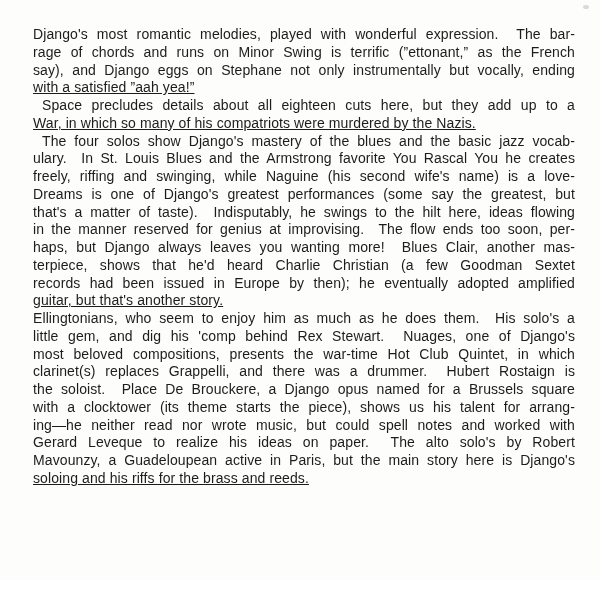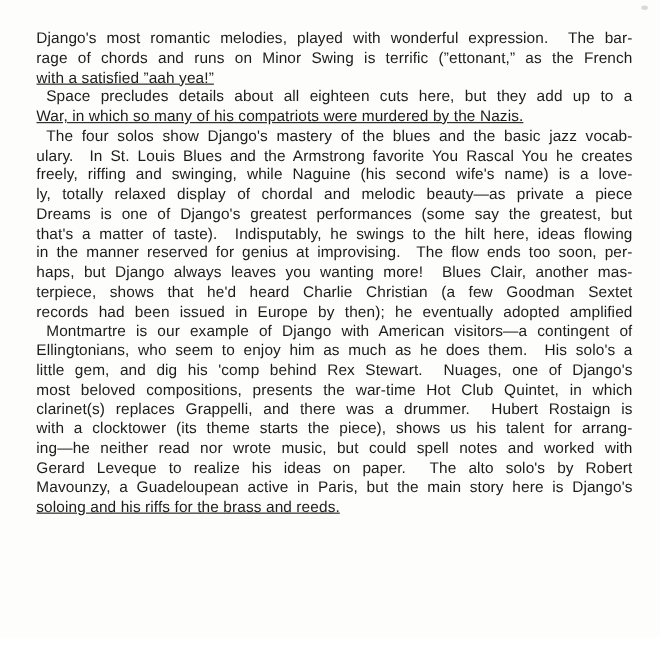--- a/index.html
+++ b/index.html
@@ -73,44 +73,45 @@
   }
 </style>
 </head>
 <body>
 
 <div class="scan-page" style="--paper: #fdfdfc; --ink: #1c1c1c;">
   <div class="text-column">
       <div class="paragraph">
         <div class="line">Django's most romantic melodies, played with wonderful expression.&nbsp; The bar-</div>
         <div class="line">rage of chords and runs on Minor Swing is terrific (”ettonant,” as the French</div>
+        <div class="line">say), and Django eggs on Stephane not only instrumentally but vocally, ending</div>
         <div class="line last">with a satisfied ”aah yea!”</div>
       </div>
       <div class="paragraph">
         <div class="line indent">Space precludes details about all eighteen cuts here, but they add up to a</div>
         <div class="line last">War, in which so many of his compatriots were murdered by the Nazis.</div>
       </div>
       <div class="paragraph">
         <div class="line indent">The four solos show Django's mastery of the blues and the basic jazz vocab-</div>
         <div class="line">ulary.&nbsp; In St. Louis Blues and the Armstrong favorite You Rascal You he creates</div>
         <div class="line">freely, riffing and swinging, while Naguine (his second wife's name) is a love-</div>
-        <div class="line">ly, totally relaxed display of chordal and melodic beauty—as private a piece</div>
         <div class="line">Dreams is one of Django's greatest performances (some say the greatest, but</div>
         <div class="line">that's a matter of taste).&nbsp; Indisputably, he swings to the hilt here, ideas flowing</div>
         <div class="line">in the manner reserved for genius at improvising.&nbsp; The flow ends too soon, per-</div>
         <div class="line">haps, but Django always leaves you wanting more!&nbsp; Blues Clair, another mas-</div>
         <div class="line">terpiece, shows that he'd heard Charlie Christian (a few Goodman Sextet</div>
         <div class="line">records had been issued in Europe by then); he eventually adopted amplified</div>
+        <div class="line last">guitar, but that's another story.</div>
       </div>
       <div class="paragraph">
-        <div class="line indent">Montmartre is our example of Django with American visitors—a contingent of</div>
         <div class="line">Ellingtonians, who seem to enjoy him as much as he does them.&nbsp; His solo's a</div>
         <div class="line">little gem, and dig his 'comp behind Rex Stewart.&nbsp; Nuages, one of Django's</div>
         <div class="line">most beloved compositions, presents the war-time Hot Club Quintet, in which</div>
         <div class="line">clarinet(s) replaces Grappelli, and there was a drummer.&nbsp; Hubert Rostaign is</div>
+        <div class="line">the soloist.&nbsp; Place De Brouckere, a Django opus named for a Brussels square</div>
         <div class="line">with a clocktower (its theme starts the piece), shows us his talent for arrang-</div>
         <div class="line">ing—he neither read nor wrote music, but could spell notes and worked with</div>
         <div class="line">Gerard Leveque to realize his ideas on paper.&nbsp; The alto solo's by Robert</div>
         <div class="line">Mavounzy, a Guadeloupean active in Paris, but the main story here is Django's</div>
         <div class="line last">soloing and his riffs for the brass and reeds.</div>
       </div>
     </div>
   <div class="scan-speck-top-right"></div>
   <div class="scan-shadow-bottom-left"></div>
   <div class="scan-shadow-bottom"></div>

